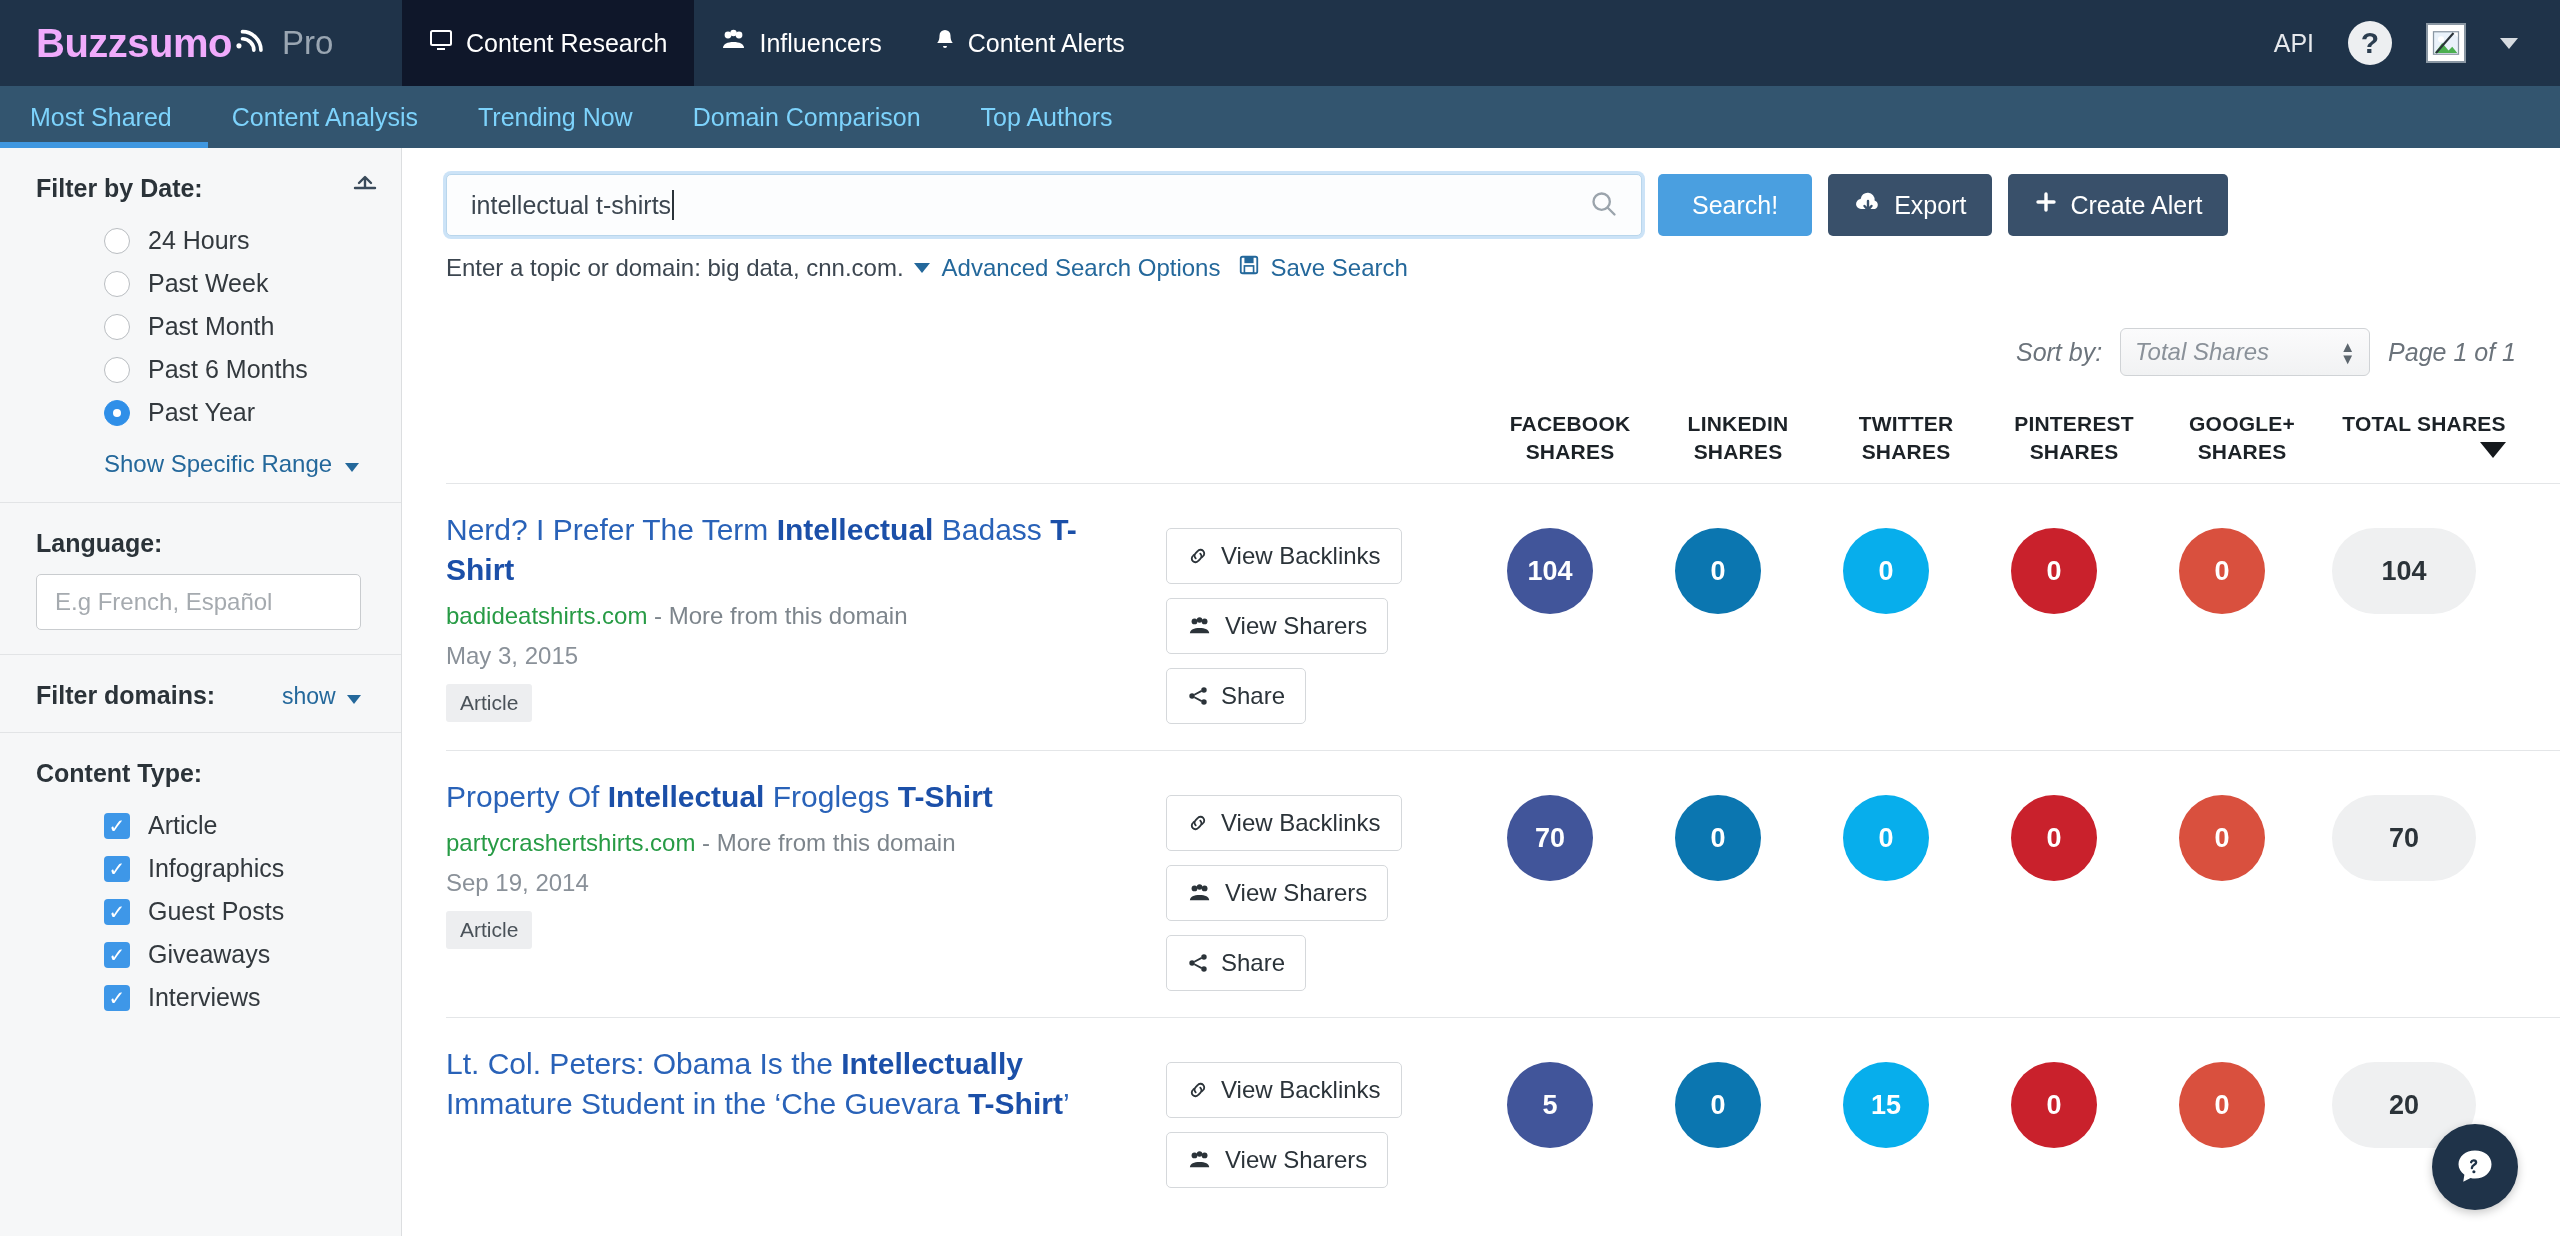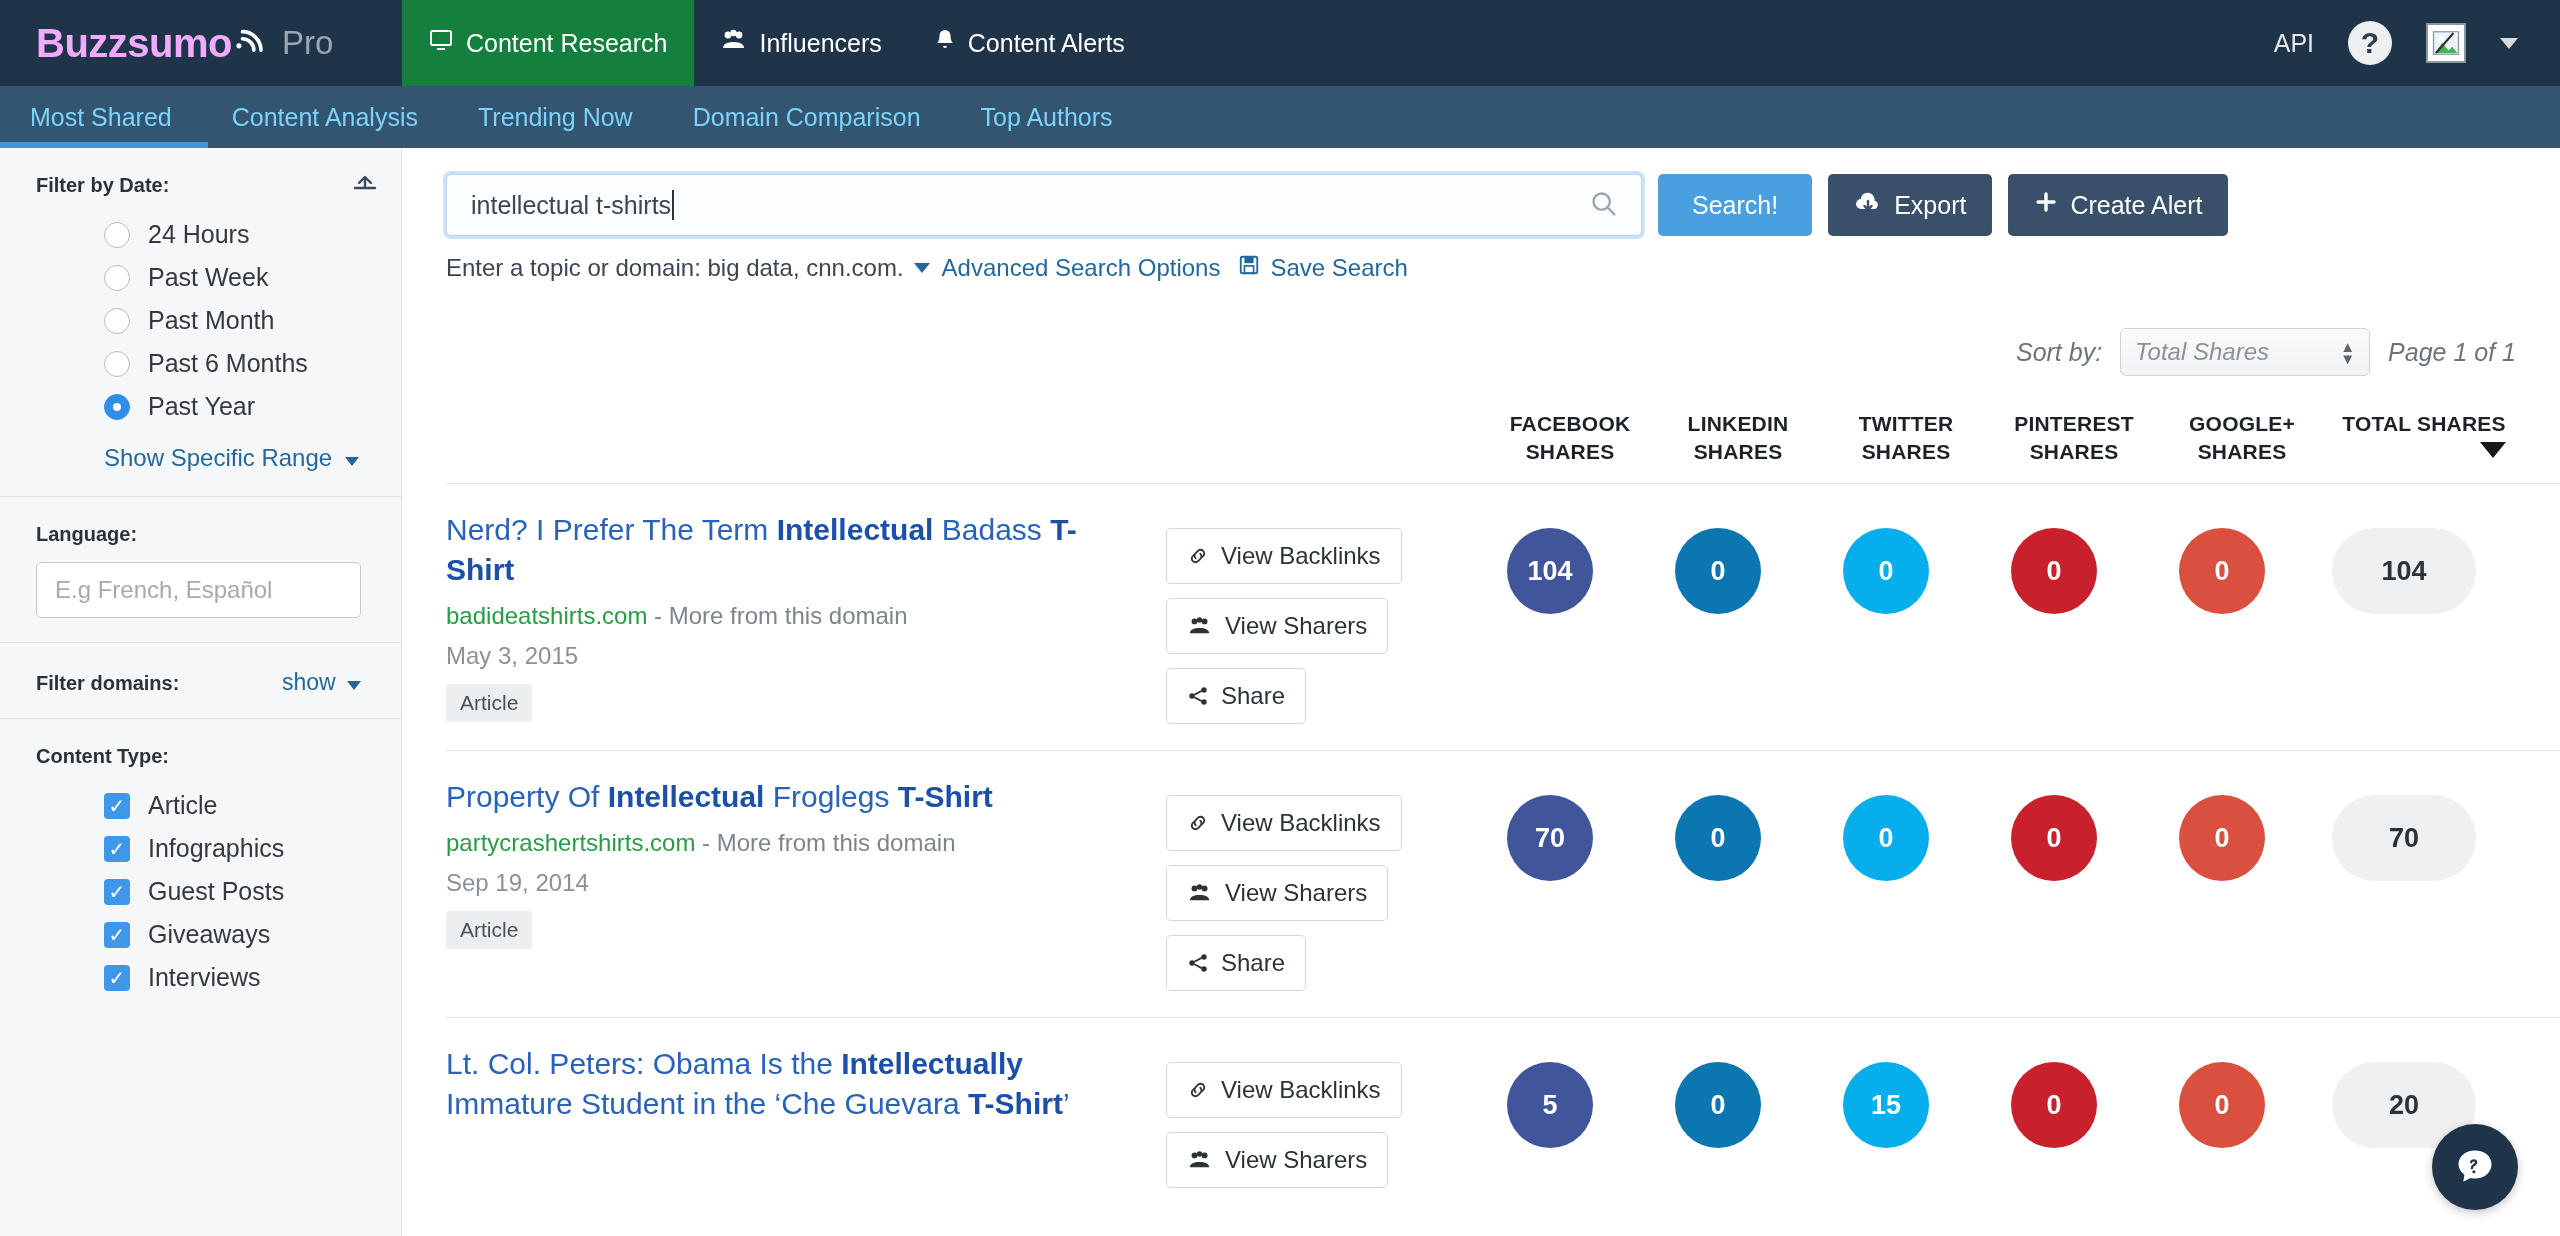--- a/index.html
+++ b/index.html
@@ -40,21 +40,21 @@
   .mainnav { display: flex; align-items: stretch; }
   .mainnav-item {
     display: flex;
     align-items: center;
     gap: 12px;
     padding: 0 26px;
     color: #ffffff;
     font-size: 25px;
     cursor: pointer;
   }
-  .mainnav-item.active { background: #15803d; }
+  .mainnav-item.active { background: #0f172a; }
   .topright {
     margin-left: auto;
     display: flex;
     align-items: center;
     gap: 34px;
     padding-right: 42px;
   }
   .api-link { color: #E6E9ED; font-size: 25px; cursor: pointer; }
   .help-circle {
     width: 44px; height: 44px; border-radius: 50%;
@@ -108,21 +108,21 @@
     flex: 0 0 402px;
   }
   .collapse-arrow {
     position: absolute;
     right: 22px; top: 22px;
     color: #3A4A5A;
     font-size: 26px;
     cursor: pointer;
   }
   .sb-section { padding: 26px 40px 24px 36px; border-bottom: 1px solid #E2E4E6; }
-  .sb-title { font-size: 20px; font-weight: bold; color: #2B3339; margin-bottom: 16px; }
+  .sb-title { font-size: 25px; font-weight: bold; color: #2B3339; margin-bottom: 16px; }
   .sb-title-row { display:flex; align-items:baseline; justify-content:space-between; }
   .sb-show { color: #24689B; font-size: 23px; cursor:pointer; }
   .radio-row { display: flex; align-items: center; gap: 18px; padding: 7px 0 7px 68px; cursor: pointer; }
   .radio {
     width: 26px; height: 26px; border-radius: 50%;
     border: 1.5px solid #B9BDC1; background: #fff;
     flex: 0 0 26px;
   }
   .radio.on {
     background: #2F8FE8; border-color: #2F8FE8;

